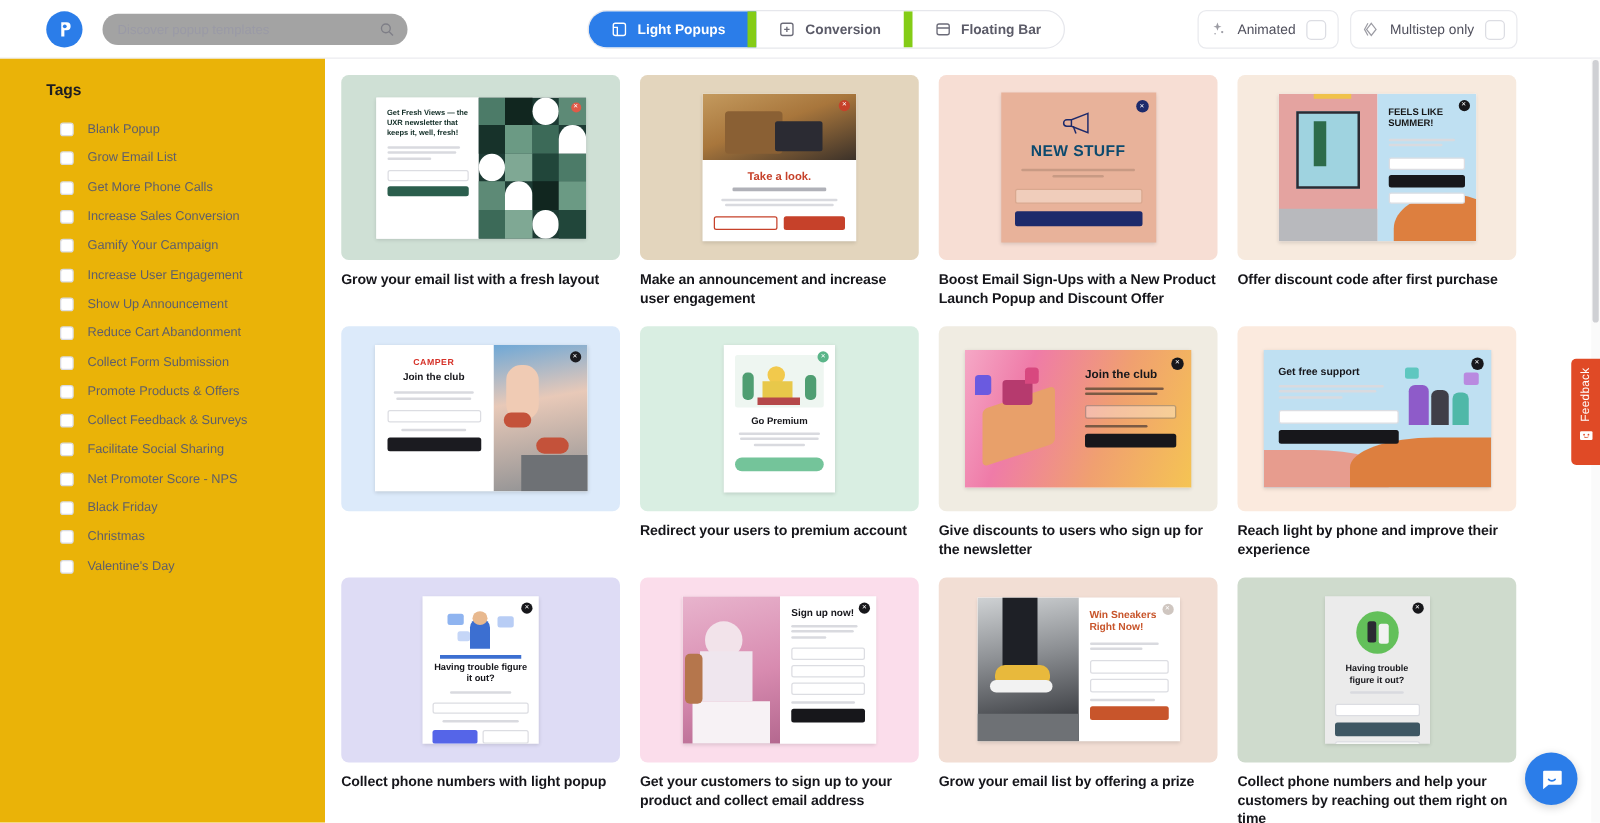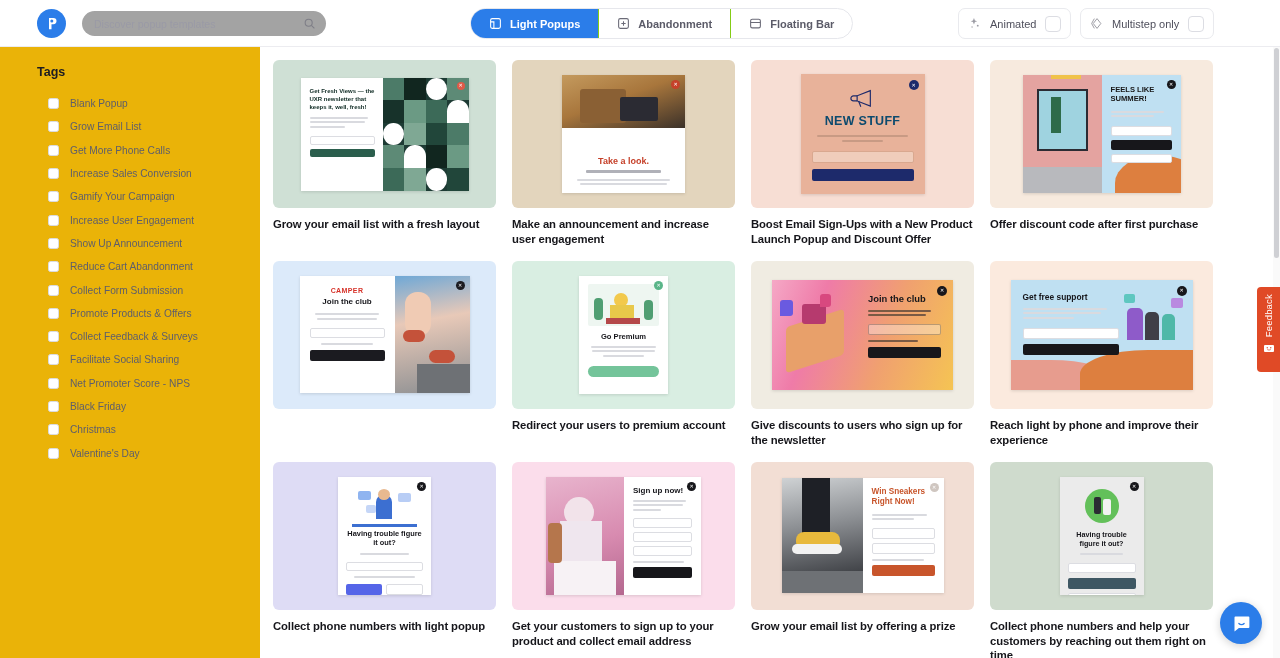--- a/index.html
+++ b/index.html
@@ -46,21 +46,21 @@
     position: absolute; left: 470px; top: 8px;
     height: 31px;
     border: 1px solid #e6e7ec; border-radius: 16px;
     display: flex; align-items: stretch; overflow: hidden;
     background: #fff;
   }
   .seg-item {
     display: flex; align-items: center; gap: 8px;
     padding: 0 18px;
     font-size: 11px; font-weight: bold; color: #5b5b68;
-    border-right: 1px solid #84cc16;
+    border-right: 7px solid #84cc16;
     cursor: pointer; white-space: nowrap;
   }
   .seg-item:last-child { border-right: none; }
   .seg-item.active { background: #2b7de9; color: #fff; }
   .seg-item svg { display: block; }
 
   
   .toggle-grp {
     position: absolute; top: 8px; height: 31px;
     border: 1px solid #e9eaee; border-radius: 7px;
@@ -131,21 +131,21 @@
   .c1-left { width: 82px; background:#fff; padding: 9px 8px 0 9px; }
   .c1-h { font-size: 6px; font-weight: bold; color:#0f2b24; line-height:1.35; }
   .c1-right { flex:1; position: relative; background:#1d3b34; display:grid;
               grid-template-columns: repeat(4,1fr); grid-template-rows: repeat(5,1fr); }
   .c1-right div { width:100%; height:100%; }
 
   
   .c2-pp { width: 123px; height: 118px; }
   .c2-img { height: 53px; background: linear-gradient(160deg,#c49a5e 0%,#a8763c 45%,#3b3129 100%); position:relative; }
   .c2-body { padding: 8px 9px; text-align:center; }
-  .c2-h { font-size: 9px; font-weight:bold; color:#c6412a;margin-top:20px; }
+  .c2-h { font-size: 9px; font-weight:bold; color:#c6412a; }
 
   
   .c3-pp { width: 124px; height: 120px; background:#e8b29a; padding: 11px 11px; text-align:center; }
   .c3-h { font-size:12.5px; font-weight:bold; color:#0c4a6e; letter-spacing:.3px; }
 
   
   .c4-pp { width: 158px; height: 118px; display:flex; }
   .c4-l { width: 79px; background:#e4a3a0; position:relative; }
   .c4-r { flex:1; background:#bfe0f2; padding: 10px 9px; position:relative; overflow:hidden; }
   .c4-h { font-size: 7.6px; font-weight:bold; color:#171717; line-height:1.25; }
@@ -251,21 +251,21 @@
         <rect x="3" y="3" width="18" height="18" rx="3"></rect>
           <path d="M9 21V9H3"></path>
       </svg>
       <span>Light Popups</span>
     </div>
     <div class="seg-item">
       <svg width="13" height="13" viewBox="0 0 24 24" fill="none" stroke="#6b6b78" stroke-width="2">
         <rect x="3" y="3" width="18" height="18" rx="3"></rect>
           <path d="M12 8v8M8 12h8"></path>
       </svg>
-      <span>Abandonment</span>
+      <span>Conversion</span>
     </div>
     <div class="seg-item">
       <svg width="13" height="13" viewBox="0 0 24 24" fill="none" stroke="#6b6b78" stroke-width="2">
         <rect x="3" y="4" width="18" height="16" rx="3"></rect>
           <path d="M3 10h18"></path>
       </svg>
       <span>Floating Bar</span>
     </div>
   </div>
 

